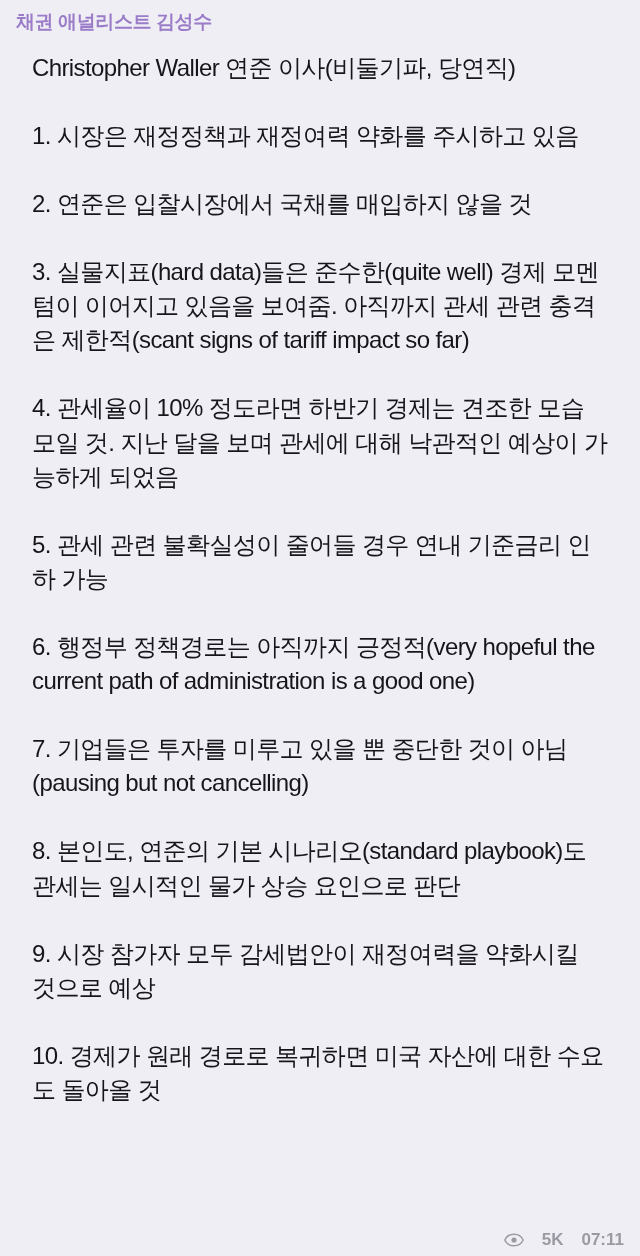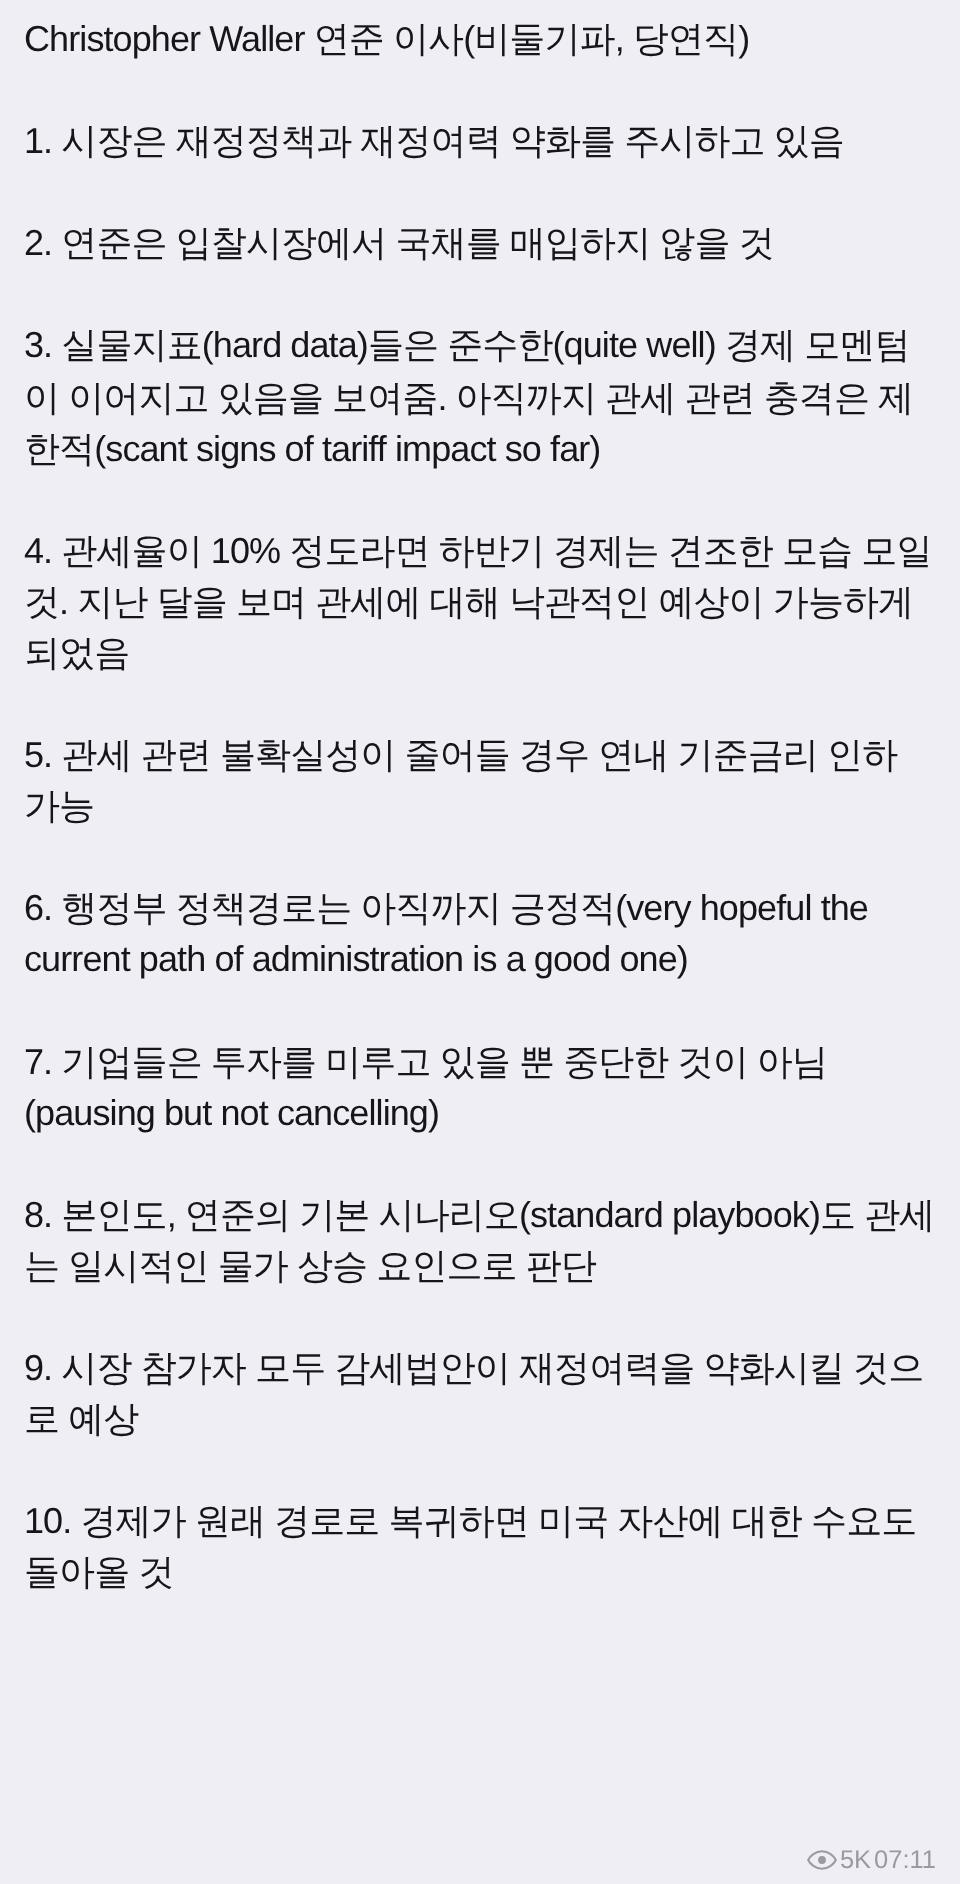--- a/index.html
+++ b/index.html
@@ -29,31 +29,32 @@
     line-height: 1.3;
     margin: 0 0 6px 0;
   }
   .body-text {
     font-size: 24px;
     color: #16161a;
     line-height: 1.42;
     letter-spacing: -0.6px;
     white-space: pre-wrap;
     word-break: break-word;
-    margin: 0;
+    margin: 16px;
   }
   .meta {
     position: absolute;
     right: 16px;
     bottom: 6px;
     display: flex;
     align-items: center;
-    gap: 2px;
+    gap: 18px;
     color: #9a9aa3;
     font-size: 17px;
+    font-weight: bold;
   }
   .meta .eye-icon {
     display: inline-block;
     width: 20px;
     height: 14px;
     position: relative;
   }
   .meta .eye-icon svg {
     display: block;
   }
@@ -62,20 +63,21 @@
   }
   .timestamp {
     letter-spacing: 0px;
   }
 </style>
 </head>
 <body>
 
 <div class="message-card">
 
+  <div class="channel-title">채권 애널리스트 김성수</div>
 
   <div class="body-text">Christopher Waller 연준 이사(비둘기파, 당연직)
 
 1. 시장은 재정정책과 재정여력 약화를 주시하고 있음
 
 2. 연준은 입찰시장에서 국채를 매입하지 않을 것
 
 3. 실물지표(hard data)들은 준수한(quite well) 경제 모멘텀이 이어지고 있음을 보여줌. 아직까지 관세 관련 충격은 제한적(scant signs of tariff impact so far)
 
 4. 관세율이 10% 정도라면 하반기 경제는 견조한 모습 모일 것. 지난 달을 보며 관세에 대해 낙관적인 예상이 가능하게 되었음

